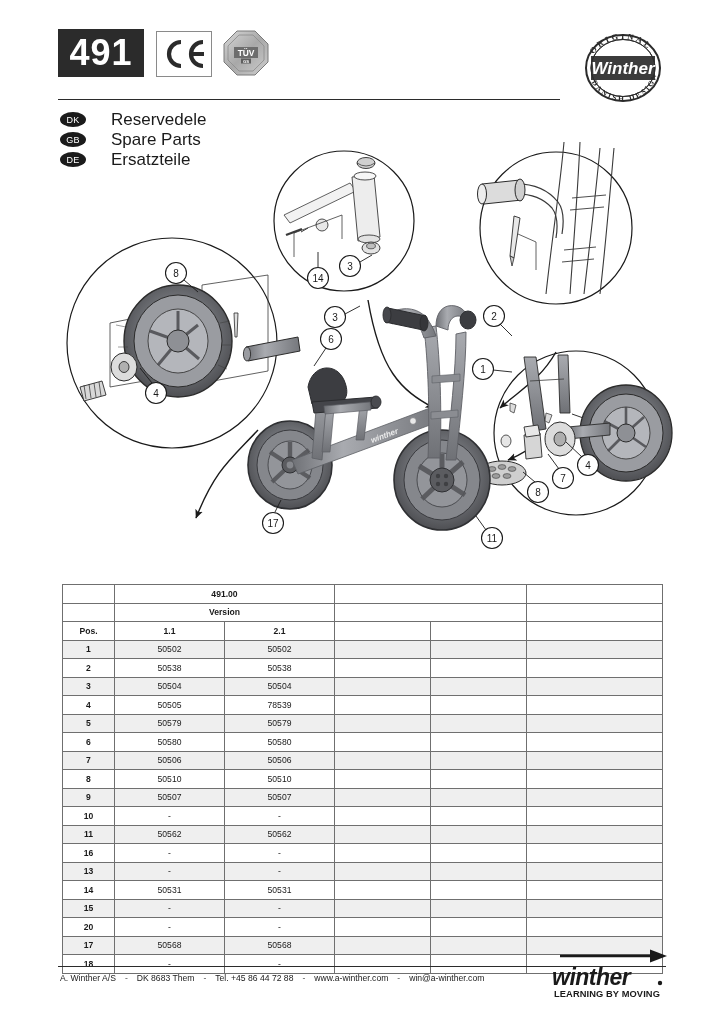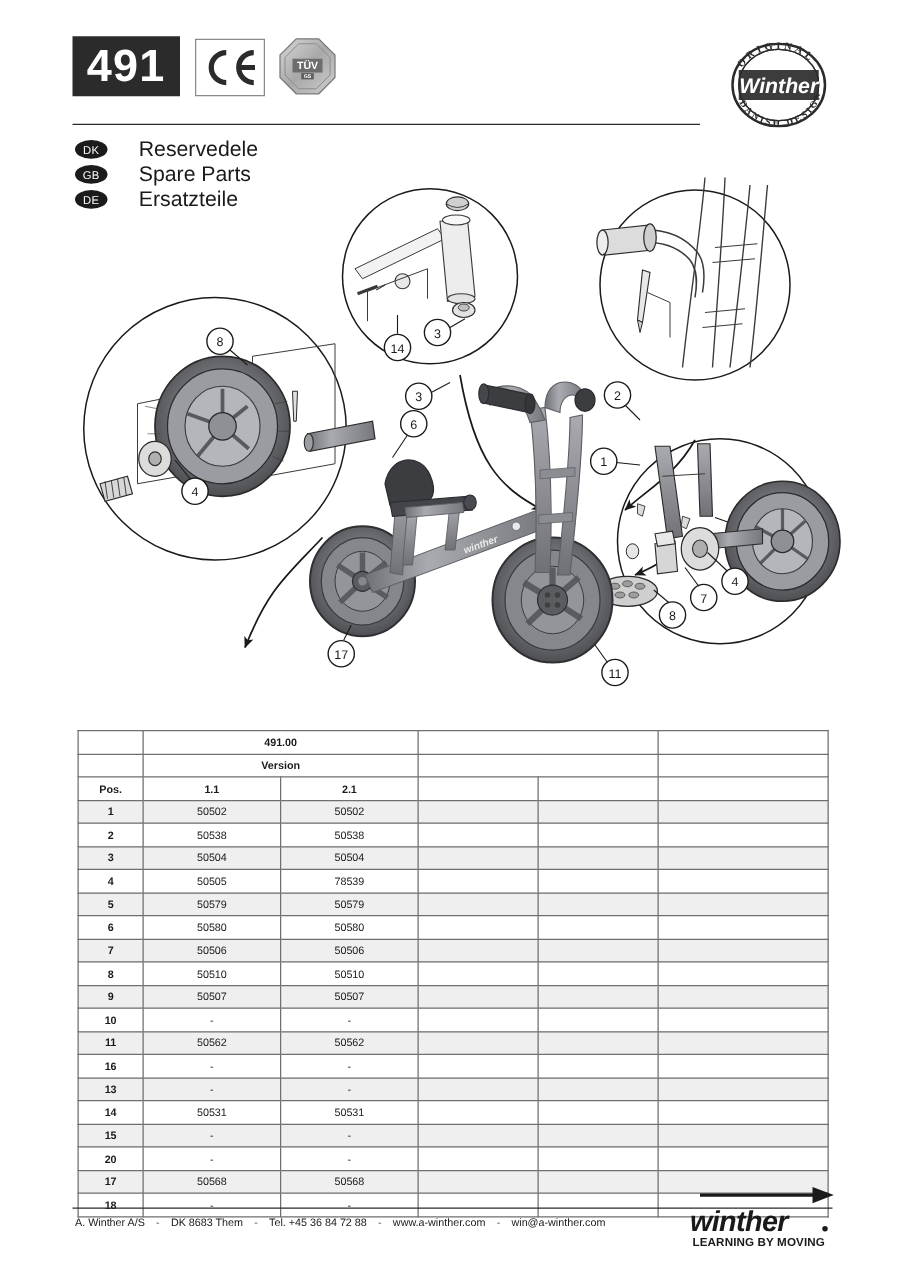--- a/index.html
+++ b/index.html
@@ -662,21 +662,21 @@
     </svg>
   </div>
 
   <div class="footer-rule"></div>
 
   <div class="footer-info">
     <span class="seg">A. Winther A/S</span>
     <span class="dot">-</span>
     <span class="seg">DK 8683 Them</span>
     <span class="dot">-</span>
-    <span class="seg">Tel. +45 36 84 72 88</span>
+    <span class="seg">Tel. +45 86 44 72 88</span>
     <span class="dot">-</span>
     <span class="seg">www.a-winther.com</span>
     <span class="dot">-</span>
     <span class="seg">win@a-winther.com</span>
   </div>
 
   <div class="footer-logo">
     <svg width="122" height="40" viewBox="0 0 122 40">
       <text x="4" y="22" font-family="Liberation Sans, sans-serif" font-size="23" font-weight="bold" font-style="italic" fill="#1a1a1a" letter-spacing="-0.5">winther</text>
       <circle cx="112" cy="20" r="2.2" fill="#1a1a1a"></circle>

